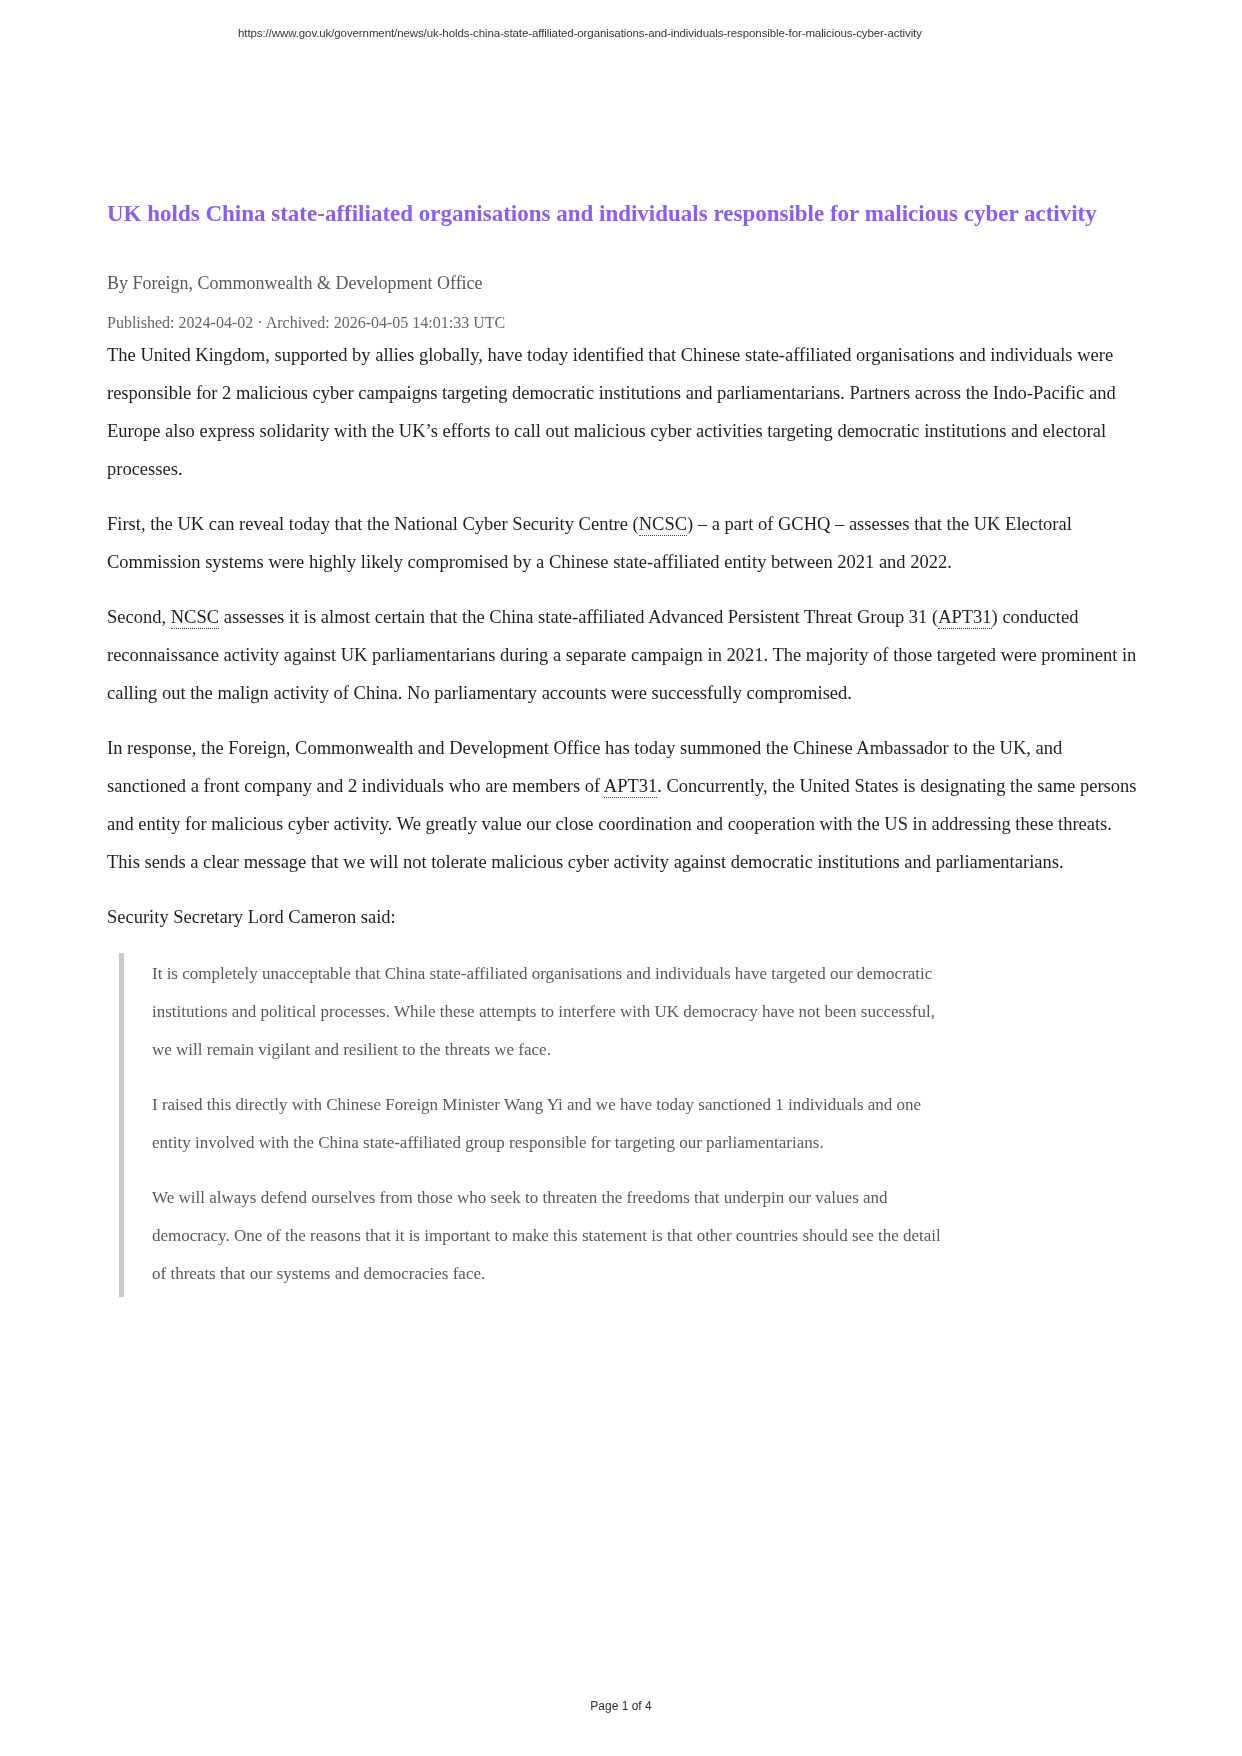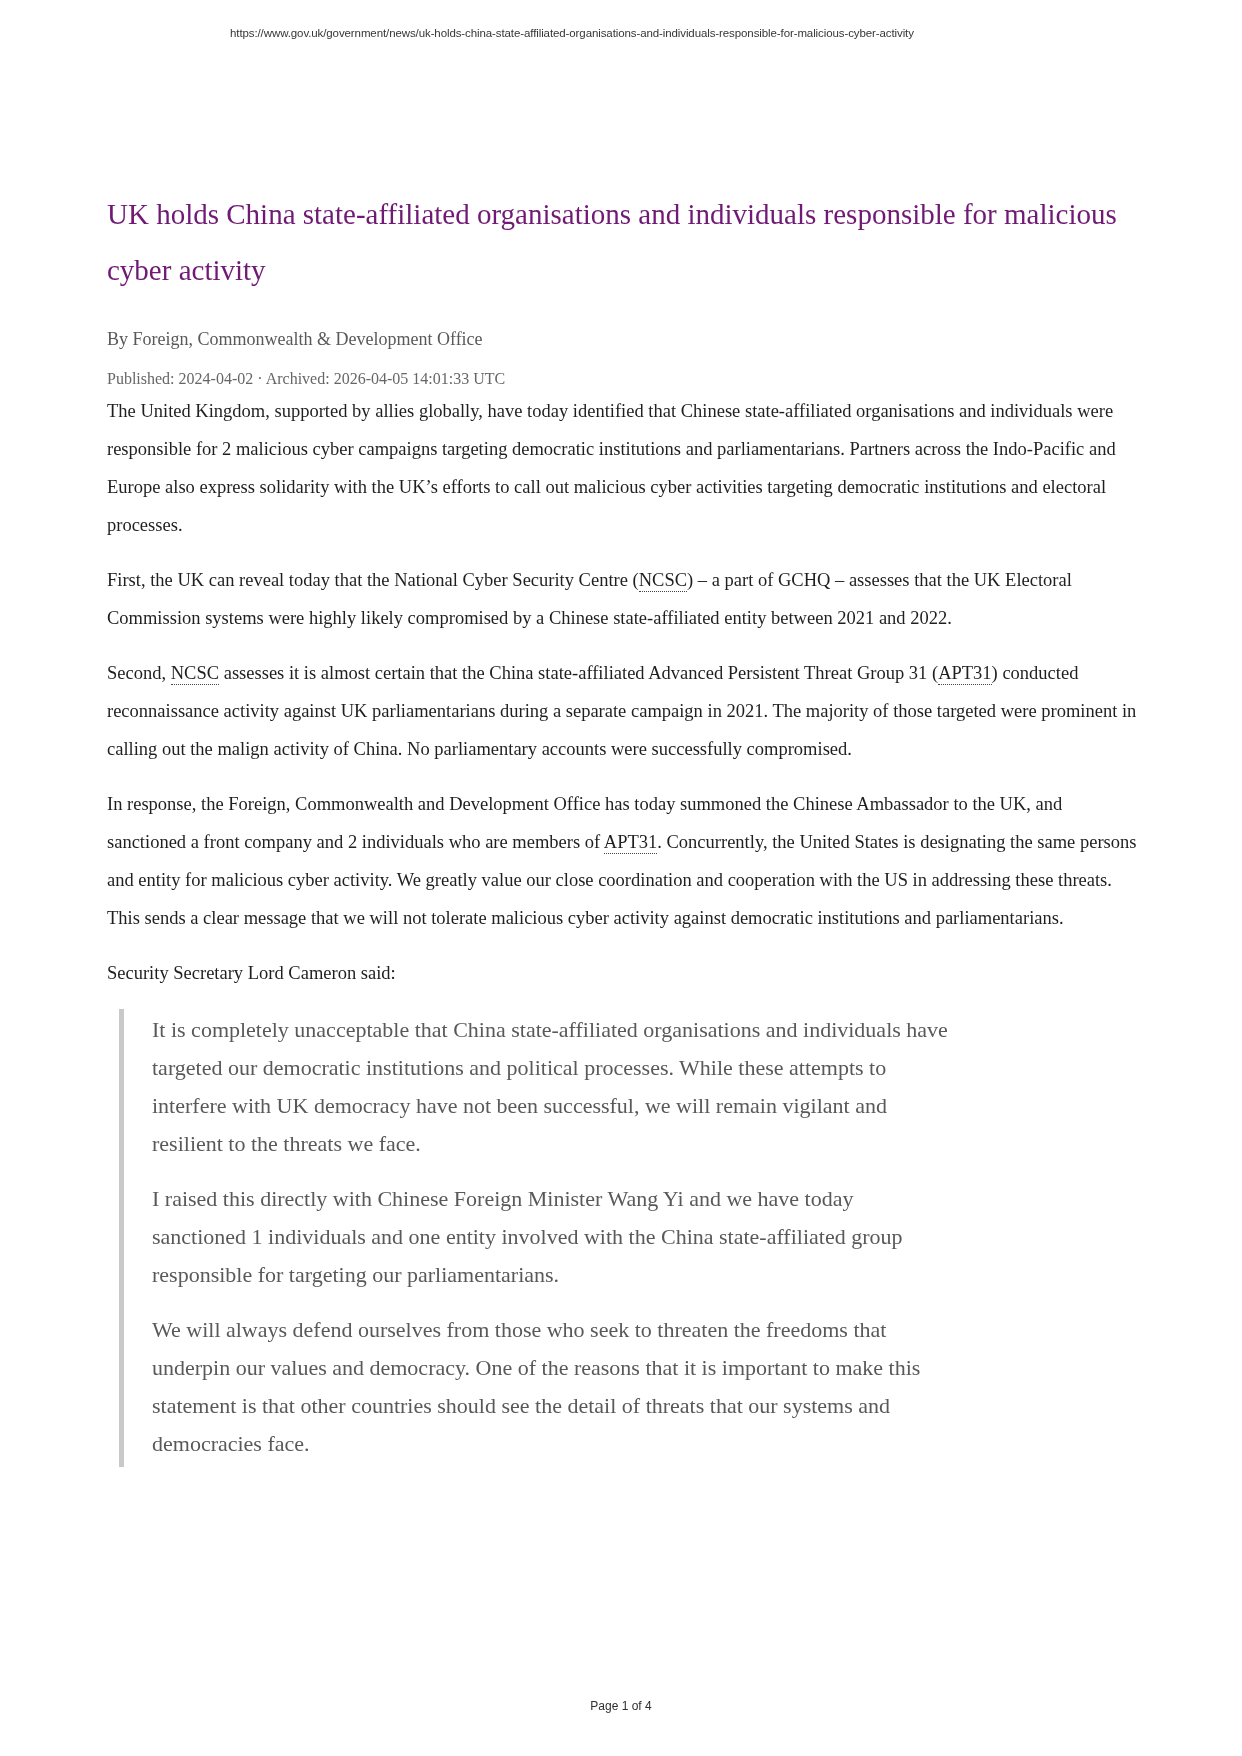--- a/index.html
+++ b/index.html
@@ -8,39 +8,39 @@
     width: 1242px;
     height: 1756px;
     background: #ffffff;
     overflow: hidden;
     font-family: "Liberation Serif", serif;
     color: #1f1f1f;
   }
   .header-url {
     position: absolute;
     top: 27px;
-    left: 230px;
+    left: 238px;
     font-family: "Liberation Sans", sans-serif;
     font-size: 11.5px;
     letter-spacing: -0.1px;
     color: #363636;
     white-space: nowrap;
   }
   .content {
     position: absolute;
     left: 107px;
     top: 186px;
     width: 1032px;
   }
   .title {
     margin: 0 0 26px 0;
-    font-size: 29px;
-    font-weight: normal;
+    font-size: 23px;
+    font-weight: bold;
     line-height: 56px;
-    color: #701a75;
+    color: #8b5cf6;
   }
   .byline {
     margin: 4px 0 0 0;
     font-size: 18px;
     line-height: 30px;
     color: #595959;
   }
   .dateline {
     margin: 12px 0 0 0;
     font-size: 16px;
@@ -60,21 +60,21 @@
     margin-top: 8px;
   }
   blockquote.quote {
     margin: 0 0 0 12px;
     border-left: 5px solid #c9c9c9;
     padding: 2px 0 4px 28px;
     width: 800px;
   }
   .quote-p {
     margin: 0 0 17px 0;
-    font-size: 22px;
+    font-size: 17px;
     line-height: 38px;
     color: #595959;
   }
   .quote-p:last-child { margin-bottom: 0; }
   .footer {
     position: absolute;
     left: 0;
     right: 0;
     top: 1699px;
     text-align: center;

